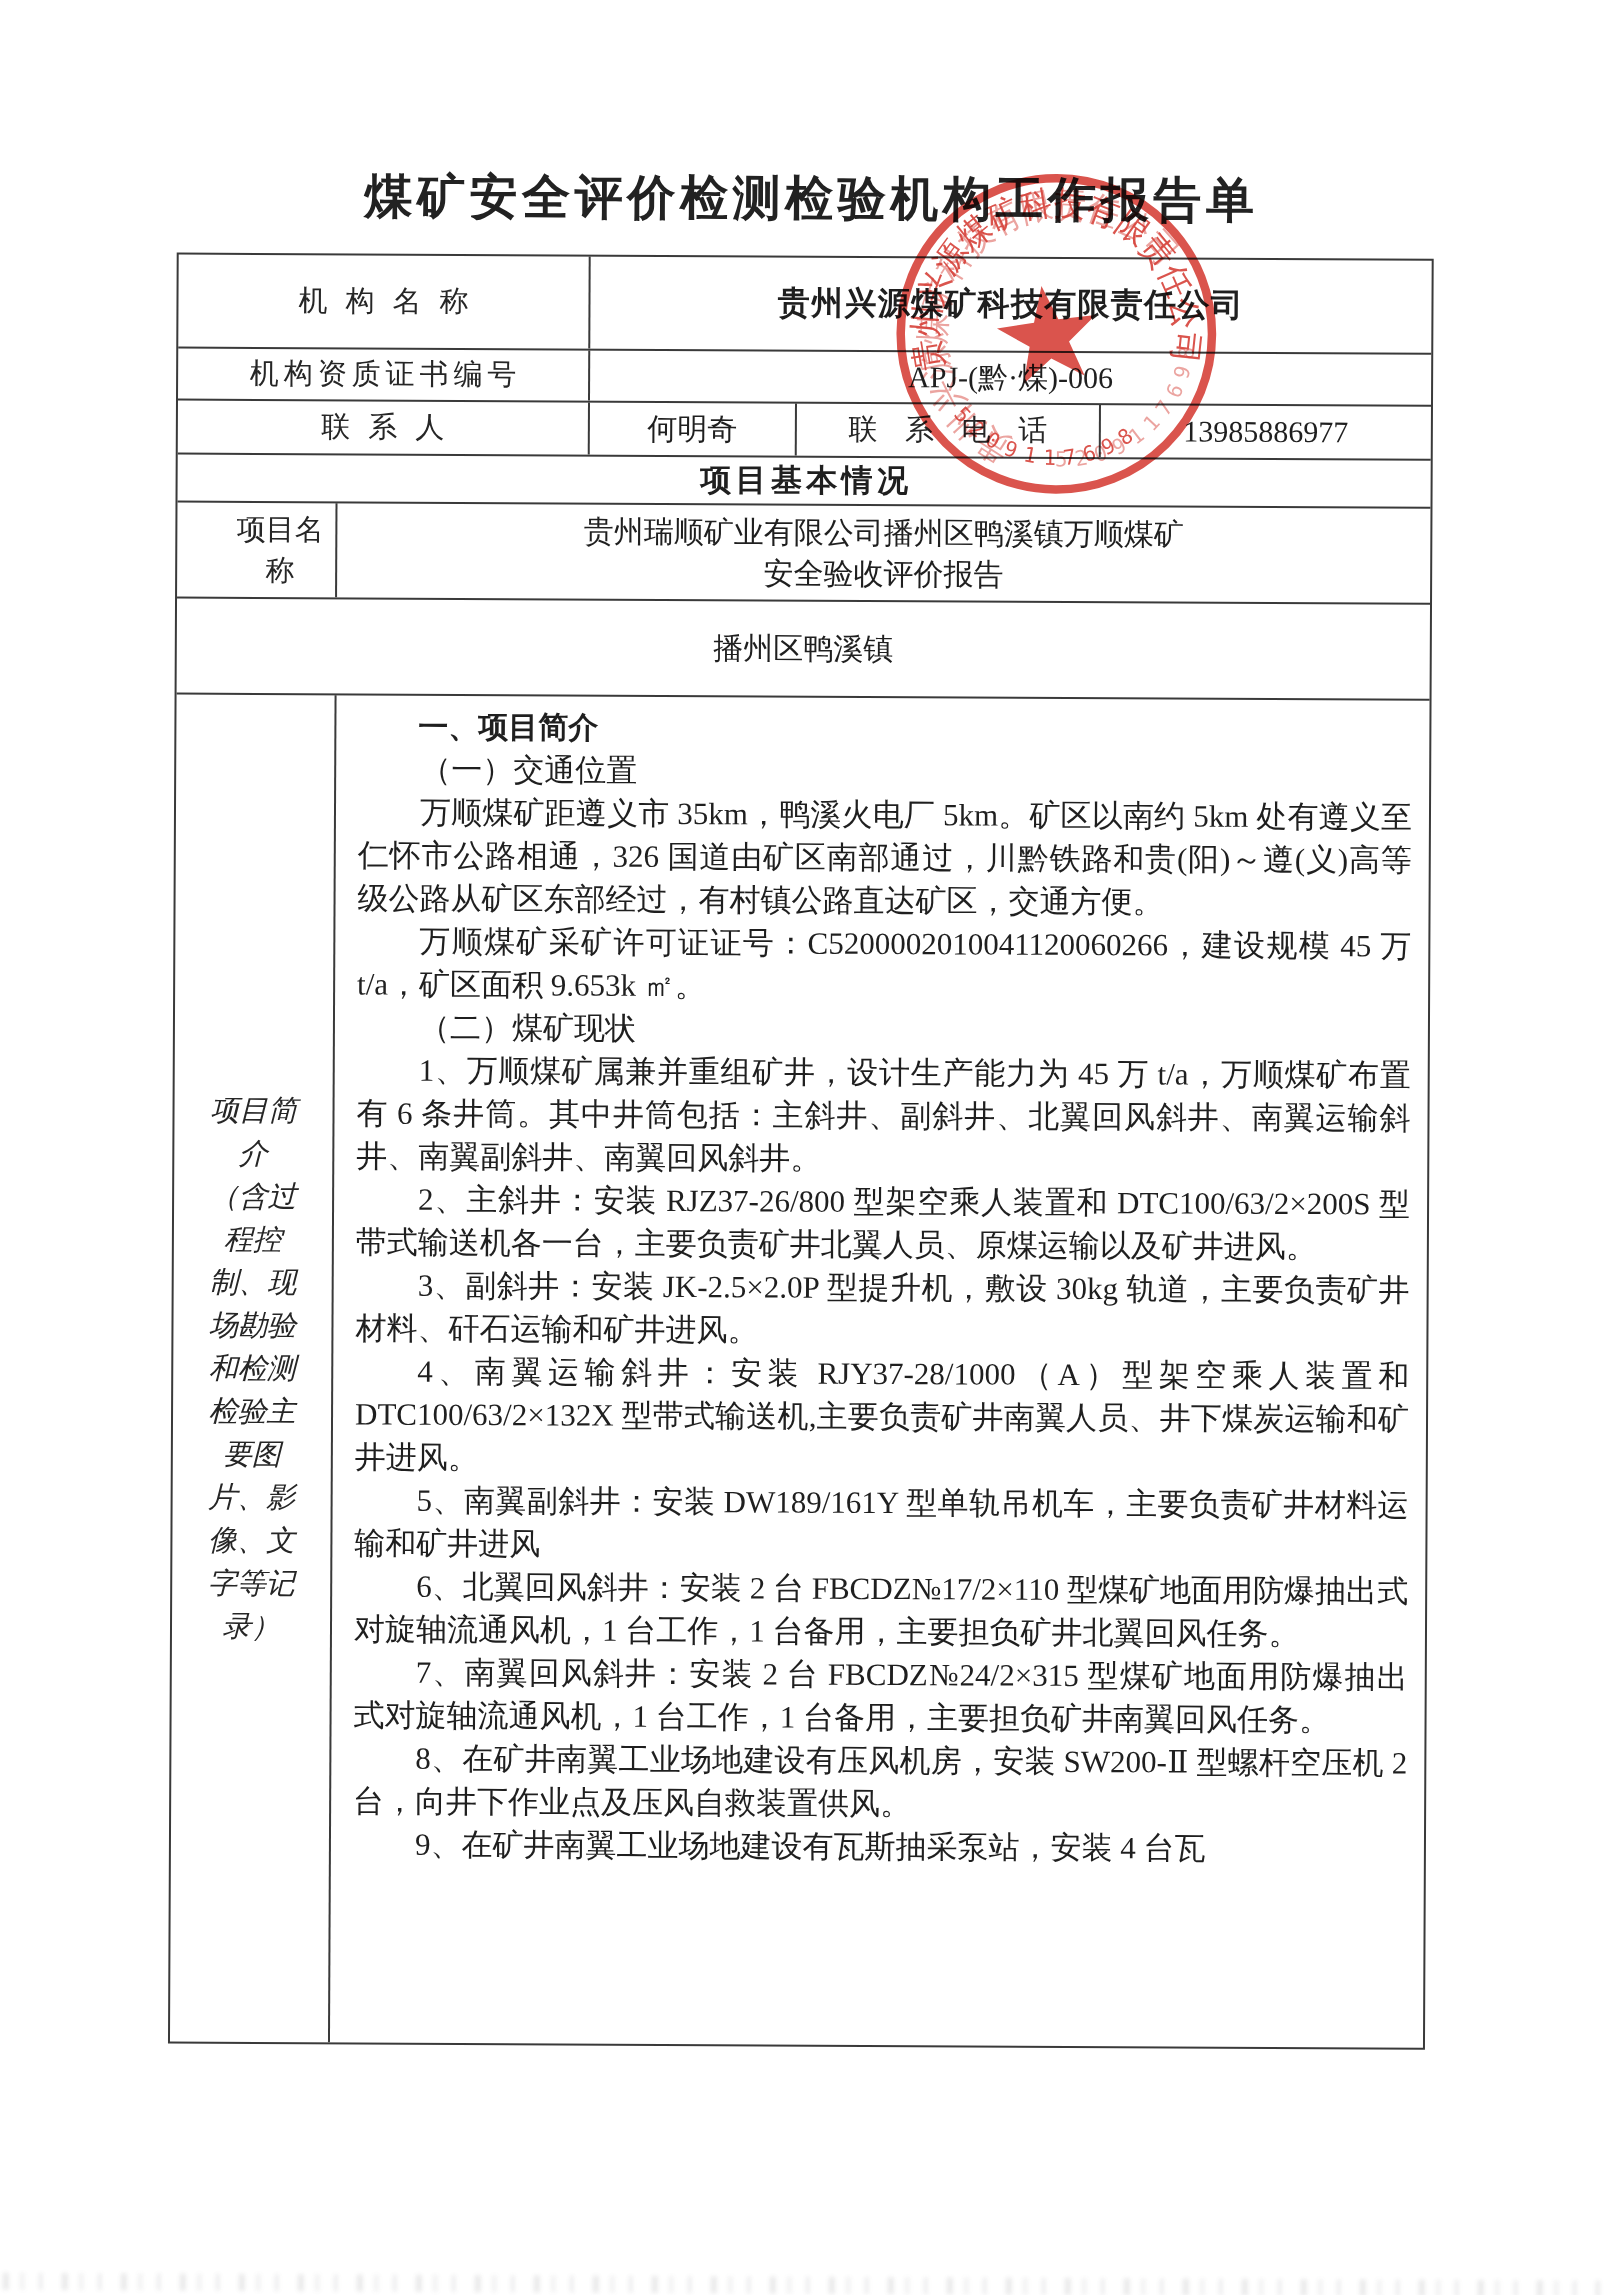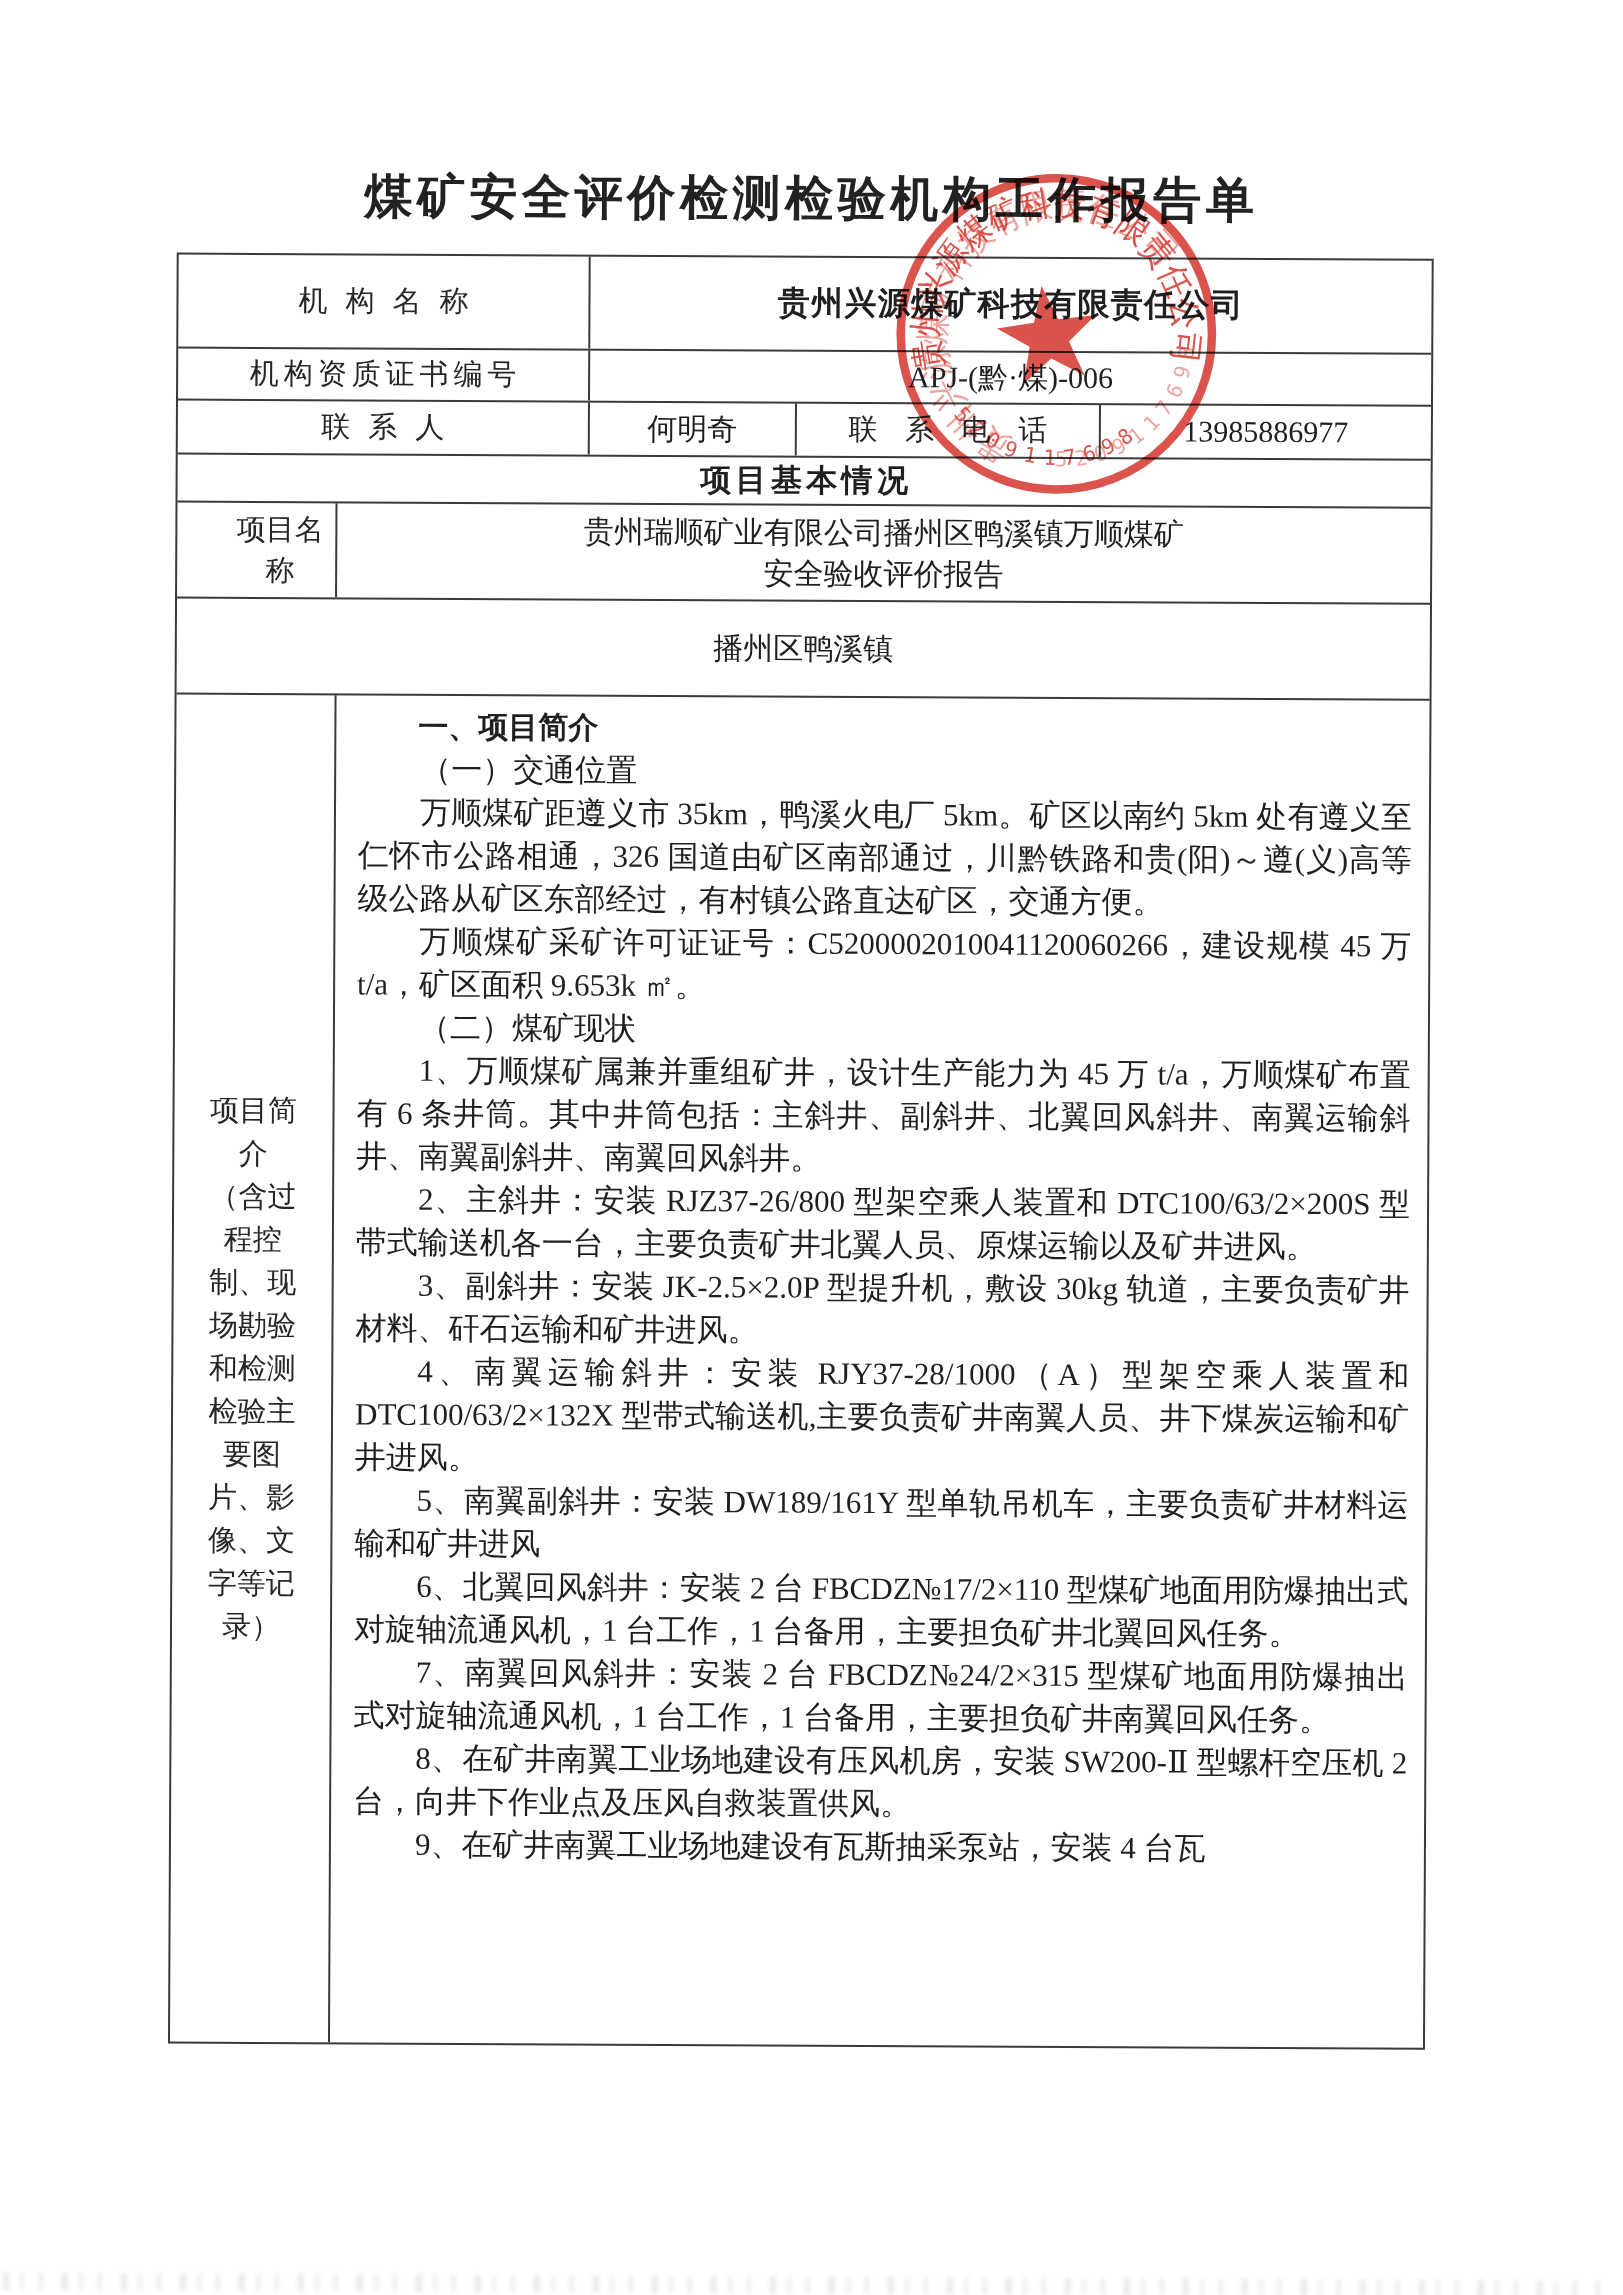--- a/index.html
+++ b/index.html
@@ -40,21 +40,21 @@
   .ls-xl{letter-spacing:.62em;text-indent:.62em;}
   .ls-md{letter-spacing:.17em;text-indent:.17em;}
   .ls-ph{letter-spacing:.95em;text-indent:.95em;}
   .value{font-size:30px;text-align:center;}
   .v-strong{font-weight:bold;font-size:32px;letter-spacing:1.3px;}
   .section-hd{flex:1;font-weight:bold;font-size:31px;letter-spacing:.14em;text-indent:.14em;text-align:center;}
   .pre{white-space:pre-line;line-height:41px;padding-left:48px;}
   .two-line{display:flex;flex-direction:column;justify-content:center;line-height:41px;}
   
   .intro-label{flex-direction:column;line-height:43px;font-size:29px;}
-  .intro-label span{display:block;text-align:left;}
+  .intro-label span{display:block;text-align:left;font-style:italic;}
   
   .body-cell{
     align-items:flex-start;justify-content:flex-start;flex-direction:column;
     padding:9.2px 17px 0 22px;
   }
   .body-cell p{
     margin:0;font-size:31px;line-height:43px;text-align:justify;
     text-indent:2em;width:100%;
   }
   .body-cell p.hd{font-weight:bold;font-family:"Liberation Sans","DejaVu Sans",sans-serif;font-size:30px;}

